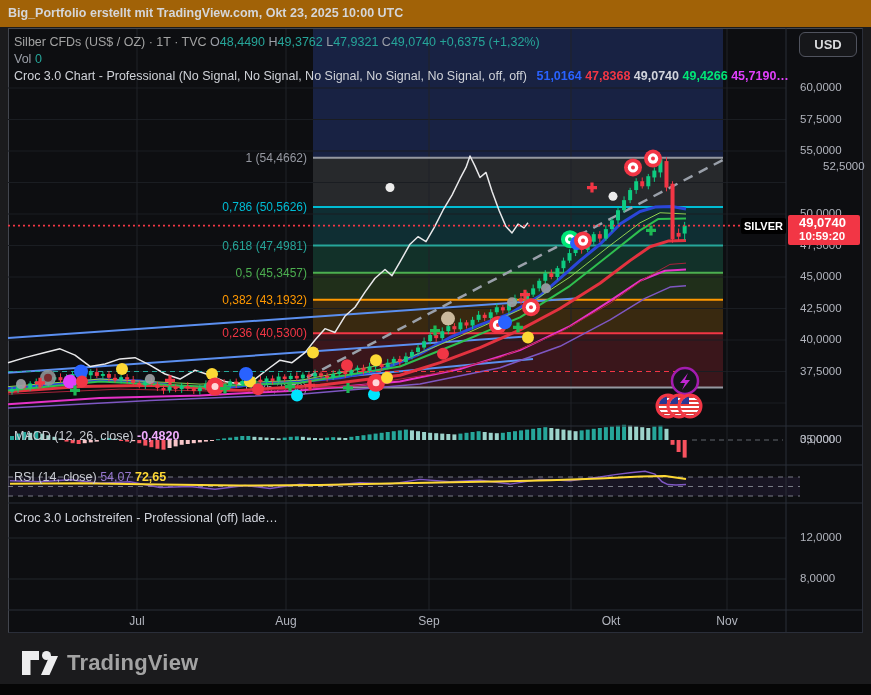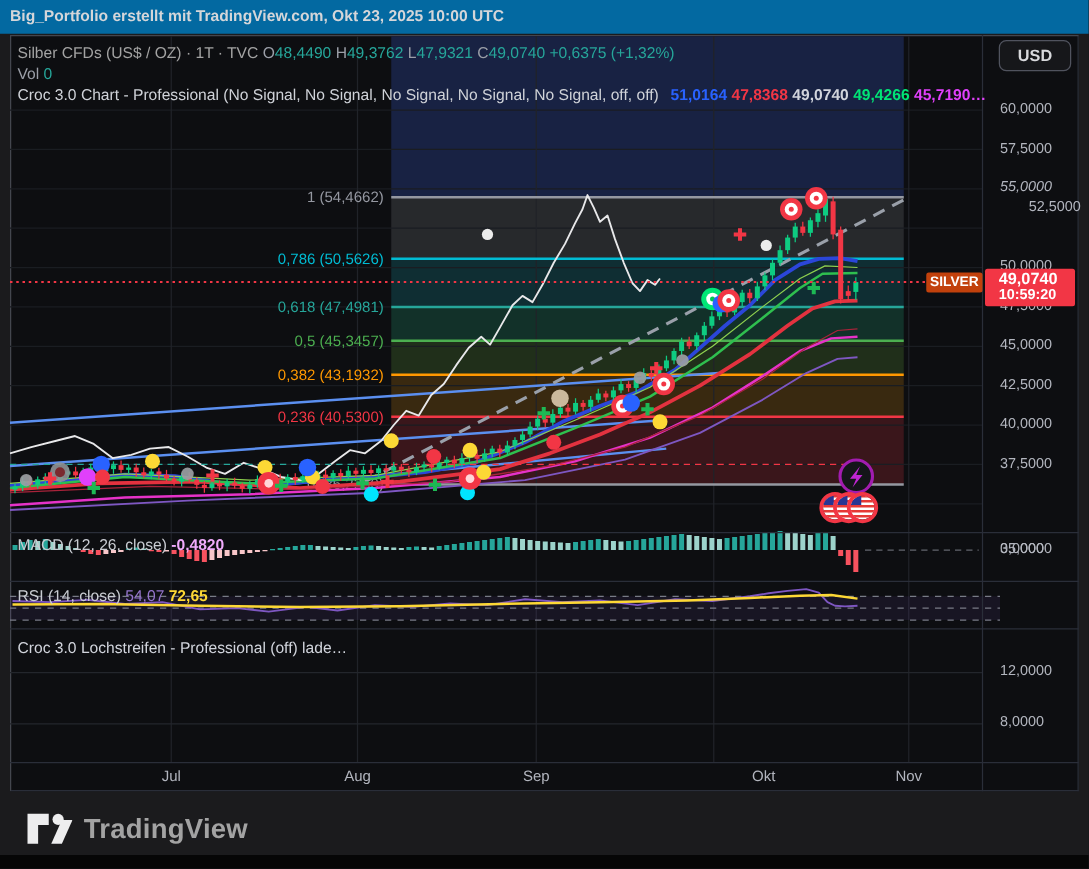--- a/index.html
+++ b/index.html
@@ -1,38 +1,38 @@
 <!DOCTYPE html>
 <html><head>
 <meta charset="utf-8">
 <style>
   * { margin:0; padding:0; box-sizing:border-box; }
   html,body { width:871px; height:695px; background:#1b1b1d; overflow:hidden;
               font-family:"Liberation Sans", sans-serif; }
   #stage { position:relative; width:871px; height:695px; background:#1b1b1d; }
-  #topbar { position:absolute; left:0; top:0; width:871px; height:27px; background:#0369a1;
+  #topbar { position:absolute; left:0; top:0; width:871px; height:27px; background:#a16207;
             color:#d5d6d9; font-size:12.5px; font-weight:700; line-height:27px; padding-left:8px;
             white-space:nowrap; }
   #chart-area { position:absolute; left:8px; top:28px; width:855px; height:605px;
                 background:#0d0e11; border:1px solid #43464e; border-right:1px solid #2a2e39;
                 border-bottom:1px solid #2a2e39; }
   svg#canvas { position:absolute; left:0; top:0; }
   .ovl { position:absolute; white-space:nowrap; }
   .legend { left:14px; top:34px; font-size:12.5px; color:#d1d4dc; line-height:17px; }
   .lg-row { margin-bottom:0px; }
   .lg-sym { color:#a3a3a3; }
   .lg-lab { color:#9b9fa8; }
   .teal { color:#26a69a; }
   .lg-croc { color:#cfd2d8; }
   .vplus { font-weight:400; margin-left:6px; }
   #usd-btn { position:absolute; left:799px; top:32px; width:58px; height:25px;
              border:1px solid #50535e; border-radius:6px; color:#d8d9dc; font-size:13px;
              font-weight:700; text-align:center; line-height:23px; background:#16171a; cursor:pointer; }
   #axis-labels .tick { position:absolute; left:800px; color:#b2b5be; font-size:11.5px; }
-  #silver-tag { position:absolute; left:741px; top:218px; width:45px; height:16px; background:#c2410c;
+  #silver-tag { position:absolute; left:741px; top:218px; width:45px; height:16px; background:#000000;
                 color:#fff; font-size:11px; font-weight:700; text-align:center; line-height:16px;
                 border-radius:2px; }
   #price-box { position:absolute; left:788px; top:215px; width:72px; height:30px; background:#f23645;
                color:#fff; padding-left:11px; border-radius:2px; cursor:pointer; }
   #price-box .p { font-size:13px; font-weight:700; line-height:15px; }
   #price-box .c { font-size:11.5px; font-weight:700; line-height:13px; }
   .pane-legend { font-size:12.5px; color:#c9ccd2; }
   .red-val { color:#f0abfc; font-weight:700; }
   .purple-val { color:#9575cd; }
   .yellow-val { color:#fdd835; font-weight:700; }
@@ -583,21 +583,21 @@
       <span class="lg-croc">Croc 3.0 Chart - Professional (No Signal, No Signal, No Signal, No Signal, No Signal, off, off)</span>
       <span class="vplus" id="croc-values"><span style="color: rgb(41, 98, 255); font-weight: 700;">51,0164 </span><span style="color: rgb(242, 54, 69); font-weight: 700;">47,8368 </span><span style="color: rgb(209, 212, 220); font-weight: 700;">49,0740 </span><span style="color: rgb(0, 230, 118); font-weight: 700;">49,4266 </span><span style="color: rgb(224, 64, 251); font-weight: 700;">45,7190… </span></span>
     </div>
   </div>
 
   <div id="usd-btn">USD</div>
 
   <div id="axis-labels">
       <div class="tick" style="top: 81px;">60,0000</div>
       <div class="tick" style="top: 112.5px;">57,5000</div>
-      <div class="tick" style="top: 144px; font-style: italic;">55,0000</div>
+      <div class="tick" style="top: 144px;">55,0000</div>
       <div class="tick" style="top: 160px; padding-left: 23px;">52,5000</div>
       <div class="tick" style="top: 207px;">50,0000</div>
       <div class="tick" style="top: 238.5px;">47,5000</div>
       <div class="tick" style="top: 270px;">45,0000</div>
       <div class="tick" style="top: 301.5px;">42,5000</div>
       <div class="tick" style="top: 333px;">40,0000</div>
       <div class="tick" style="top: 364.5px;">37,5000</div>
       <div class="tick" style="top: 396px; margin-top: 37px;">35,0000</div>
       <div class="tick" style="top: 433px;">0,0000</div>
       <div class="tick" style="top: 531px;">12,0000</div>

